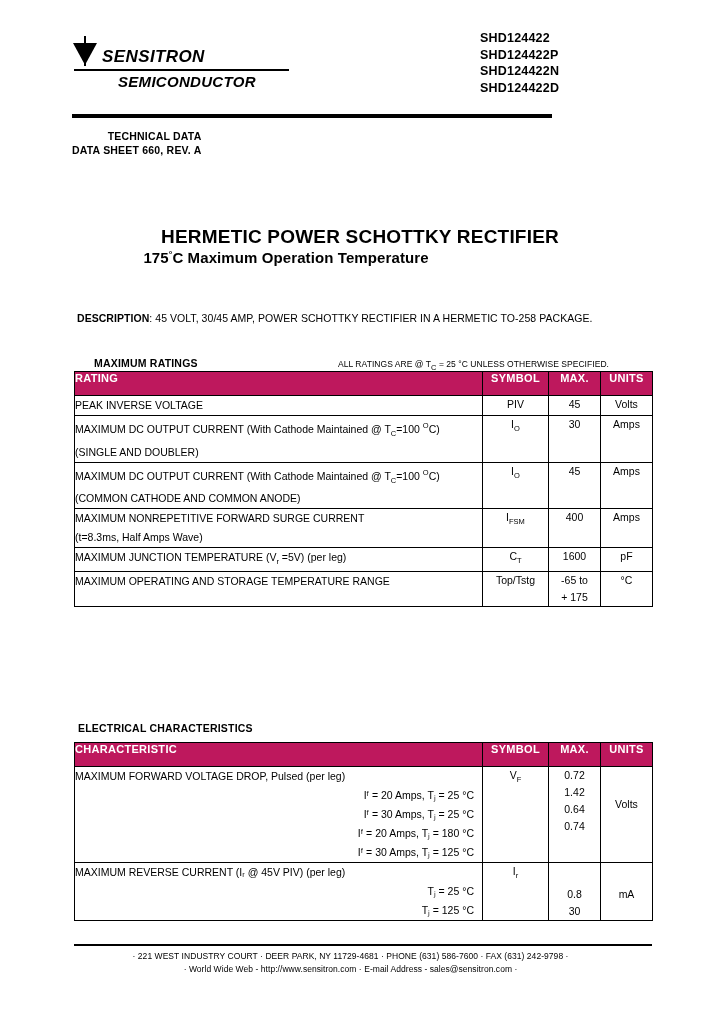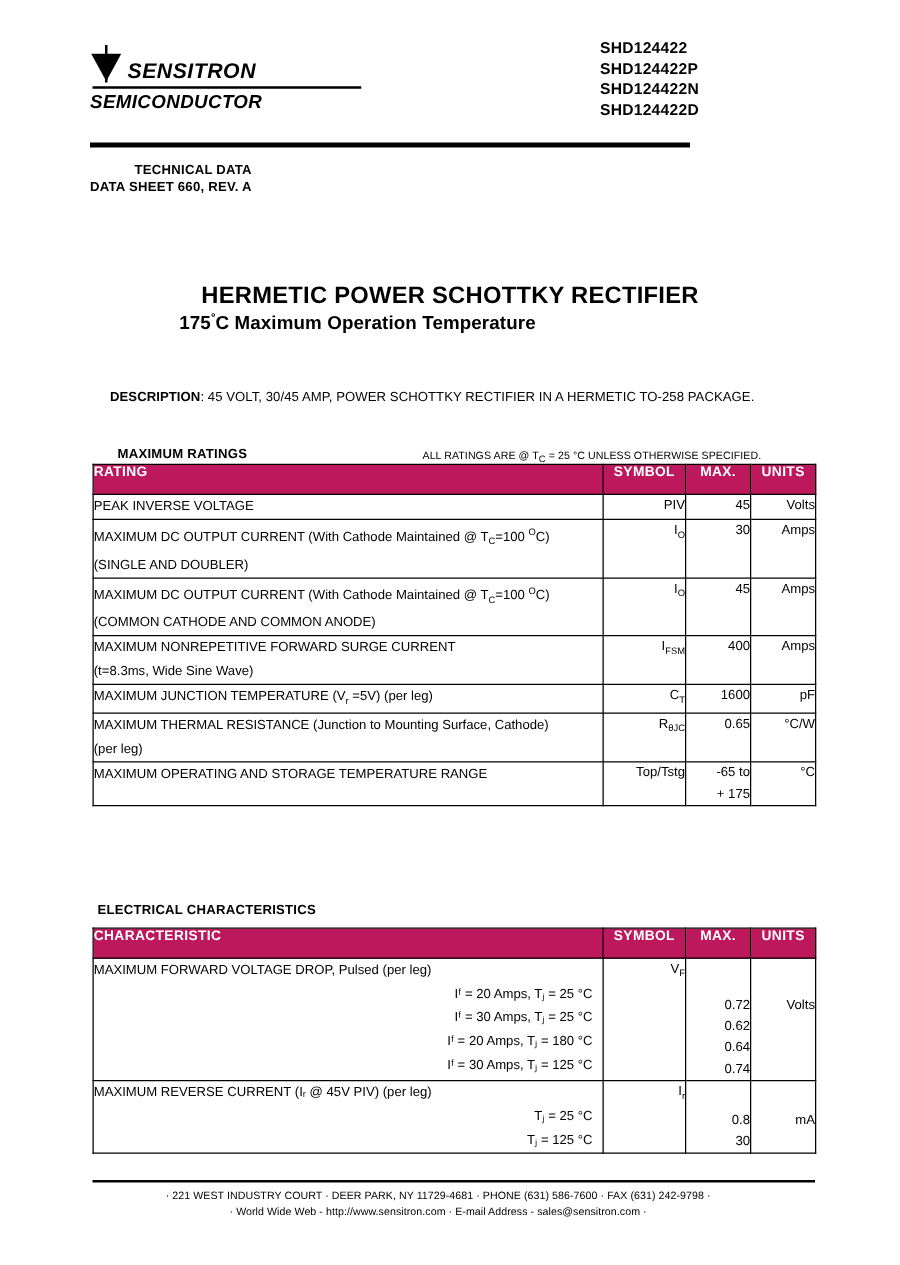--- a/index.html
+++ b/index.html
@@ -69,20 +69,21 @@
     width: 215px;
     height: 2px;
     background: #000;
     margin: 1px 0 2px 2px;
   }
   .logo-sub {
     font-style: italic;
     font-weight: bold;
     font-size: 15px;
     letter-spacing: 0.3px;
+    margin-left: 46px;
   }
   .partnums {
     position: absolute;
     right: 0; top: 0;
     text-align: left;
     width: 170px;
     margin-left: 16px;
   }
   .partnums div {
     font-size: 12.5px;
@@ -125,21 +126,21 @@
     text-align: center;
     font-size: 15px;
     font-weight: bold;
     letter-spacing: 0.1px;
   }
   .sup-c { font-size: 9px; vertical-align: super; }
 
   
   .description {
     position: absolute;
-    left: 88px; top: 312px;
+    left: 77px; top: 312px;
     font-size: 10.5px;
     letter-spacing: 0.05px;
     text-align: center;
   }
   .description b { font-weight: bold; }
 
   
   .sec-head {
     position: absolute;
     font-size: 10.5px;
@@ -183,21 +184,21 @@
   th.c-sym, th.c-max, th.c-unit { text-align: center; }
 
   td.c-desc {
     font-size: 10.5px;
     padding: 6px 6px 6px 11px;
     line-height: 19px;
     text-align: left;
   }
   td.c-sym, td.c-max, td.c-unit {
     font-size: 10.5px;
-    text-align: right;
+    text-align: center;
     vertical-align: middle;
     line-height: 17px;
   }
 
   .sub { font-size: 7.5px; vertical-align: sub; }
   .sup { font-size: 7.5px; vertical-align: super; }
   .ralign { display: block; text-align: right; padding-right: 8px; }
   .valstack { line-height: 19px; }
 
   
@@ -300,45 +301,36 @@
           <span>(COMMON CATHODE AND COMMON ANODE)</span>
         </td>
         <td class="c-sym"><span>I</span><span class="sub">O</span></td>
         <td class="c-max">45</td>
         <td class="c-unit">Amps</td>
       </tr>
 
       <tr>
         <td class="c-desc">
           <span>MAXIMUM NONREPETITIVE FORWARD SURGE CURRENT</span><br>
-          <span>(t=8.3ms, Wide Sine Wave)</span>
+          <span>(t=8.3ms, Half Amps Wave)</span>
         </td>
         <td class="c-sym"><span>I</span><span class="sub">FSM</span></td>
         <td class="c-max">400</td>
         <td class="c-unit">Amps</td>
       </tr>
 
       <tr>
         <td class="c-desc">
           <span>MAXIMUM JUNCTION TEMPERATURE (V</span><span class="sub">r</span><span> =5V) (per leg)</span>
         </td>
         <td class="c-sym"><span>C</span><span class="sub">T</span></td>
         <td class="c-max">1600</td>
         <td class="c-unit">pF</td>
       </tr>
 
-      <tr>
-        <td class="c-desc">
-          <span>MAXIMUM THERMAL RESISTANCE (Junction to Mounting Surface, Cathode)</span><br>
-          <span>(per leg)</span>
-        </td>
-        <td class="c-sym"><span>R</span><span class="sub">θJC</span></td>
-        <td class="c-max">0.65</td>
-        <td class="c-unit">°C/W</td>
-      </tr>
 
       <tr>
         <td class="c-desc">
           <span>MAXIMUM OPERATING AND STORAGE TEMPERATURE RANGE</span>
         </td>
         <td class="c-sym"><span>Top/Tstg</span></td>
         <td class="c-max">
           <span>-65 to</span><br>
           <span>+ 175</span>
         </td>
@@ -368,22 +360,22 @@
       <tr>
         <td class="c-desc">
           <span>MAXIMUM FORWARD VOLTAGE DROP, Pulsed (per leg)</span>
           <span class="ralign">Iᶠ = 20 Amps, Tⱼ = 25 °C</span>
           <span class="ralign">Iᶠ = 30 Amps, Tⱼ = 25 °C</span>
           <span class="ralign">Iᶠ = 20 Amps, Tⱼ = 180 °C</span>
           <span class="ralign">Iᶠ = 30 Amps, Tⱼ = 125 °C</span>
         </td>
         <td class="c-sym"><span>V</span><span class="sub">F</span></td>
         <td class="c-max valstack">
-          <span style="display:block;margin-top:29px">0.72</span>
-          <span style="display:block">0.62</span>
+          <span style="display:block;">0.72</span>
+          <span style="display:block">1.42</span>
           <span style="display:block">0.64</span>
           <span style="display:block">0.74</span>
         </td>
         <td class="c-unit">
           <span style="display:block;margin-top:29px">Volts</span>
         </td>
       </tr>
       <tr>
         <td class="c-desc">
           <span>MAXIMUM REVERSE CURRENT   (Iᵣ @ 45V PIV)   (per leg)</span>

